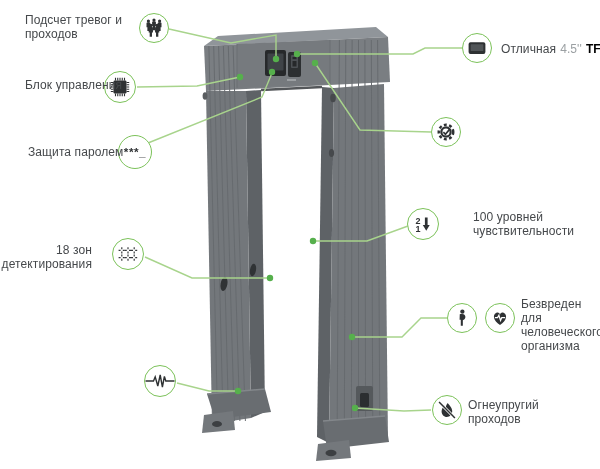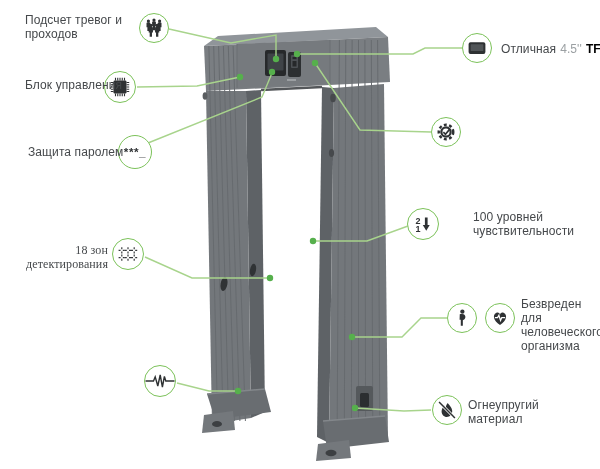--- a/index.html
+++ b/index.html
@@ -231,25 +231,25 @@
       <path d="M0.8,-7.5 C2.6,-4.8 5.6,-2.4 5.6,1.2 C5.6,4.9 3.1,7.6 -0.1,7.6 C-3.3,7.6 -5.8,5 -5.8,1.4 C-5.8,-1.2 -4.3,-3.2 -2.6,-4.9 C-2.7,-2.7 -1.9,-1.4 -0.6,-0.8 C-1.8,-3.1 -1,-5.6 0.8,-7.5 Z" fill="#2e3133"></path>
       <line x1="-8.5" y1="-8.5" x2="8.5" y2="8.5" stroke="#ffffff" stroke-width="3.2"></line>
       <line x1="-8.5" y1="-8.5" x2="8.5" y2="8.5" stroke="#2e3133" stroke-width="1.6"></line>
     </svg>
   </div>
 
   <div class="label" style="left:25px;top:13px;">Подсчет тревог и
 проходов</div>
   <div class="label" style="left:25px;top:78px;">Блок управления</div>
   <div class="label" style="left:28px;top:145px;">Защита паролем</div>
-  <div class="label ra" style="right:492px;top:243px;font-family:Liberation Serif, serif;">18 зон
+  <div class="label ra" style="right:508px;top:243px;">18 зон
 детектирования</div>
 
   <div class="label" style="left:501px;top:42px;"><span class="disp-name">Отличная</span><span class="disp-size">4.5''</span><span class="disp-type">TFT</span></div>
   <div class="label" style="left:452px;top:210px;margin-left:21px;">100 уровней
 чувствительности</div>
   <div class="label" style="left:521px;top:297px;">Безвреден для
 человеческого
 организма</div>
   <div class="label" style="left:468px;top:398px;">Огнеупругий
-материал</div>
+проходов</div>
 
 </div>
 
 </body></html>

